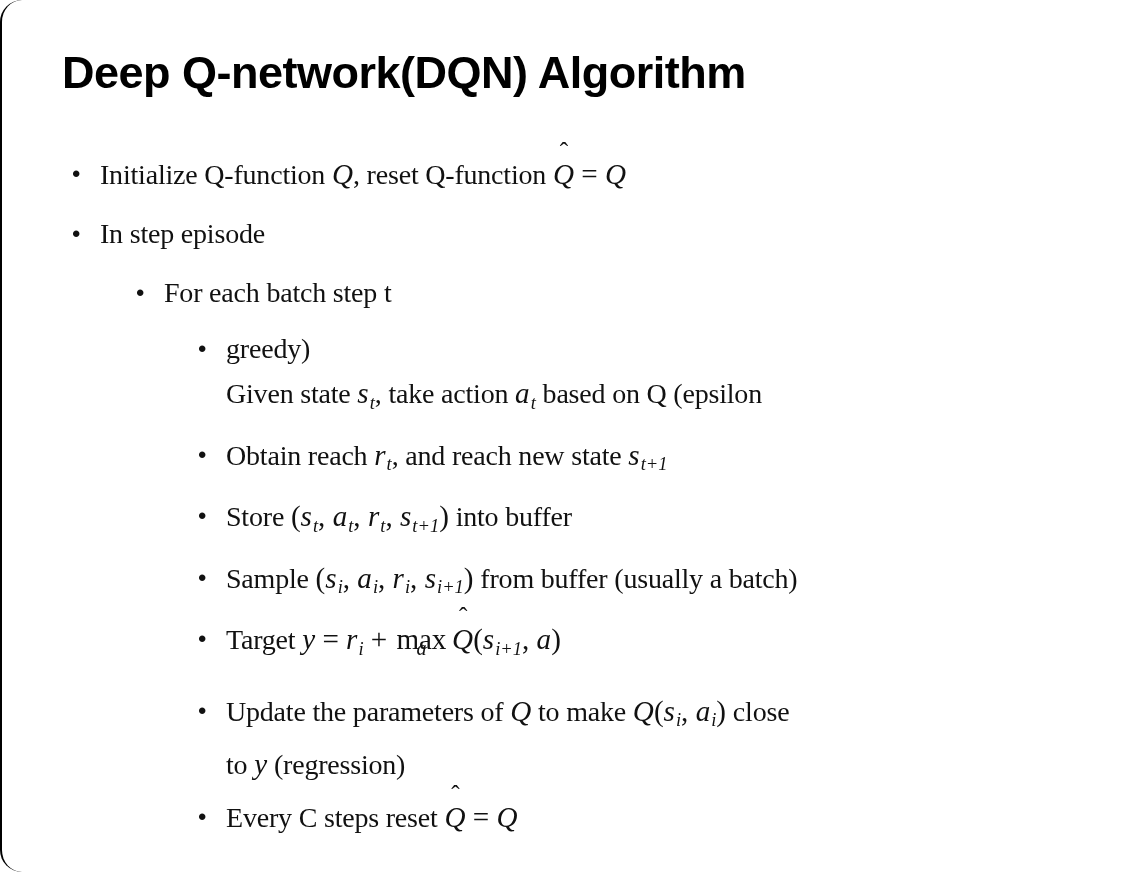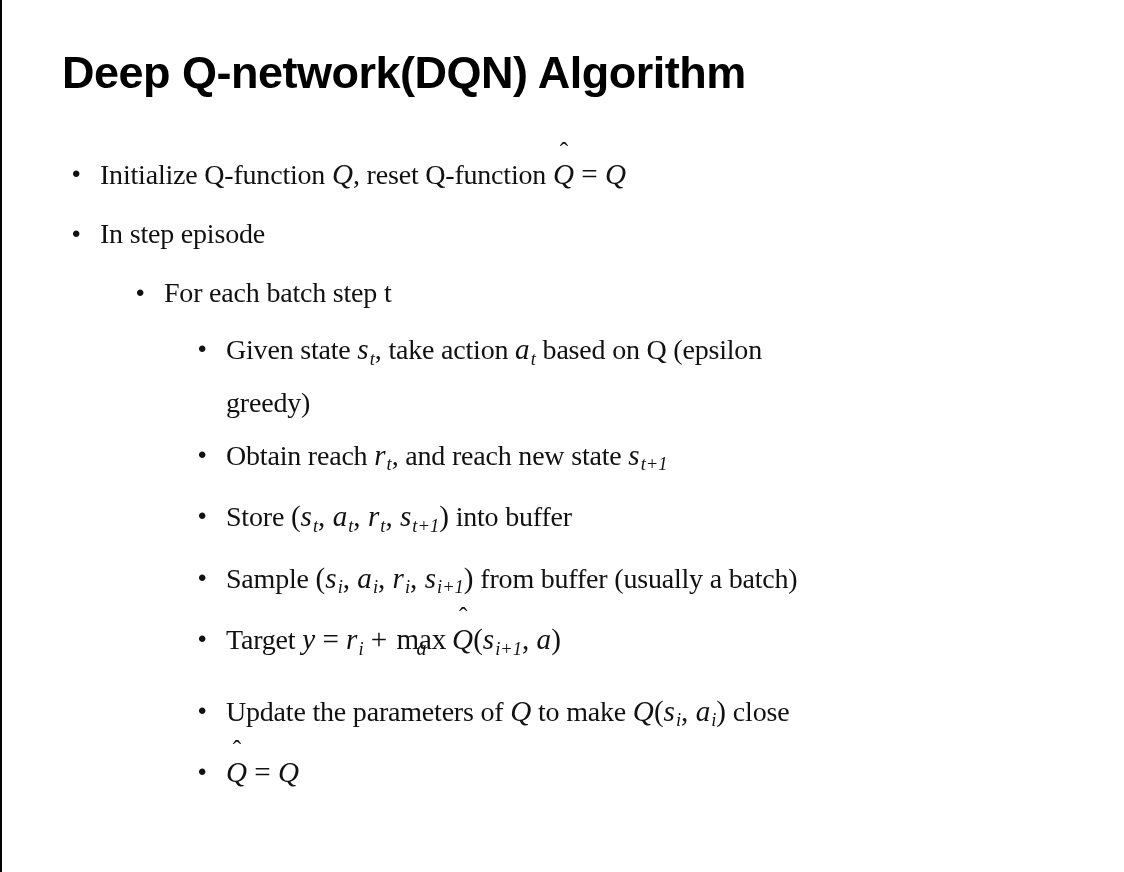--- a/index.html
+++ b/index.html
@@ -10,20 +10,21 @@
   .slide {
     position: relative;
     width: 1124px;
     height: 872px;
     background: #ffffff;
     border-left: 2px solid #000000;
     box-sizing: border-box;
     overflow: hidden;
     font-family: "Liberation Sans", sans-serif;
     color: #111111;
+    border-radius: 22px;
   }
   .title {
     margin: 0;
     padding: 44px 0 0 60px;
     font-size: 45px;
     line-height: 58px;
     font-weight: 700;
     letter-spacing: -0.5px;
     color: #000000;
   }
@@ -127,22 +128,22 @@
       </div>
       <div class="item lvl2">
         <span class="marker">•</span>
         <div class="content">
           <div class="line"><span class="seg-p">For each batch step t</span></div>
         </div>
       </div>
       <div class="item lvl3">
         <span class="marker">•</span>
         <div class="content">
+          <div class="line"><span class="seg-p">greedy)</span></div>
           <div class="line"><span class="seg-p">Given state </span><span><span class="seg-m">s</span><span class="seg-m seg-sub">t</span></span><span class="seg-p">, take action </span><span><span class="seg-m">a</span><span class="seg-m seg-sub">t</span></span><span class="seg-p"> based on Q (epsilon</span></div>
-          <div class="line"><span class="seg-p">greedy)</span></div>
         </div>
       </div>
       <div class="item lvl3">
         <span class="marker">•</span>
         <div class="content">
           <div class="line"><span class="seg-p">Obtain reach </span><span><span class="seg-m">r</span><span class="seg-m seg-sub">t</span></span><span class="seg-p">, and reach new state </span><span><span class="seg-m">s</span><span class="seg-m seg-sub">t+1</span></span></div>
         </div>
       </div>
       <div class="item lvl3">
         <span class="marker">•</span>
@@ -159,22 +160,23 @@
       <div class="item lvl3 equation">
         <span class="marker">•</span>
         <div class="content">
           <div class="line"><span class="seg-p">Target </span><span class="seg-m">y</span><span class="seg-r"> = </span><span><span class="seg-m">r</span><span class="seg-m seg-sub">i</span></span><span class="seg-r"> + </span><span class="maxwrap"><span class="maxword">max</span><span class="maxunder">a</span></span><span class="hatwrap"><span class="hatmark">ˆ</span><span class="seg-m">Q</span></span><span class="seg-r">(</span><span><span class="seg-m">s</span><span class="seg-m seg-sub">i+1</span></span><span class="seg-r">, </span><span class="seg-m">a</span><span class="seg-r">)</span></div>
         </div>
       </div>
       <div class="item lvl3">
         <span class="marker">•</span>
         <div class="content">
           <div class="line"><span class="seg-p">Update the parameters of </span><span class="seg-m">Q</span><span class="seg-p"> to make </span><span class="seg-m">Q</span><span class="seg-r">(</span><span><span class="seg-m">s</span><span class="seg-m seg-sub">i</span></span><span class="seg-r">, </span><span><span class="seg-m">a</span><span class="seg-m seg-sub">i</span></span><span class="seg-r">)</span><span class="seg-p"> close</span></div>
+          <div class="line"><span class="seg-p">to </span><span class="seg-m">y</span><span class="seg-p"> (regression)</span></div>
         </div>
       </div>
       <div class="item lvl3">
         <span class="marker">•</span>
         <div class="content">
-          <div class="line"><span class="hatwrap"><span class="hatmark">ˆ</span><span class="seg-m">Q</span></span><span class="seg-r"> = </span><span class="seg-m">Q</span></div>
+          <div class="line"><span class="seg-p">Every C steps reset </span><span class="hatwrap"><span class="hatmark">ˆ</span><span class="seg-m">Q</span></span><span class="seg-r"> = </span><span class="seg-m">Q</span></div>
         </div>
       </div>
     </div>
 </div>
 
 </body></html>

